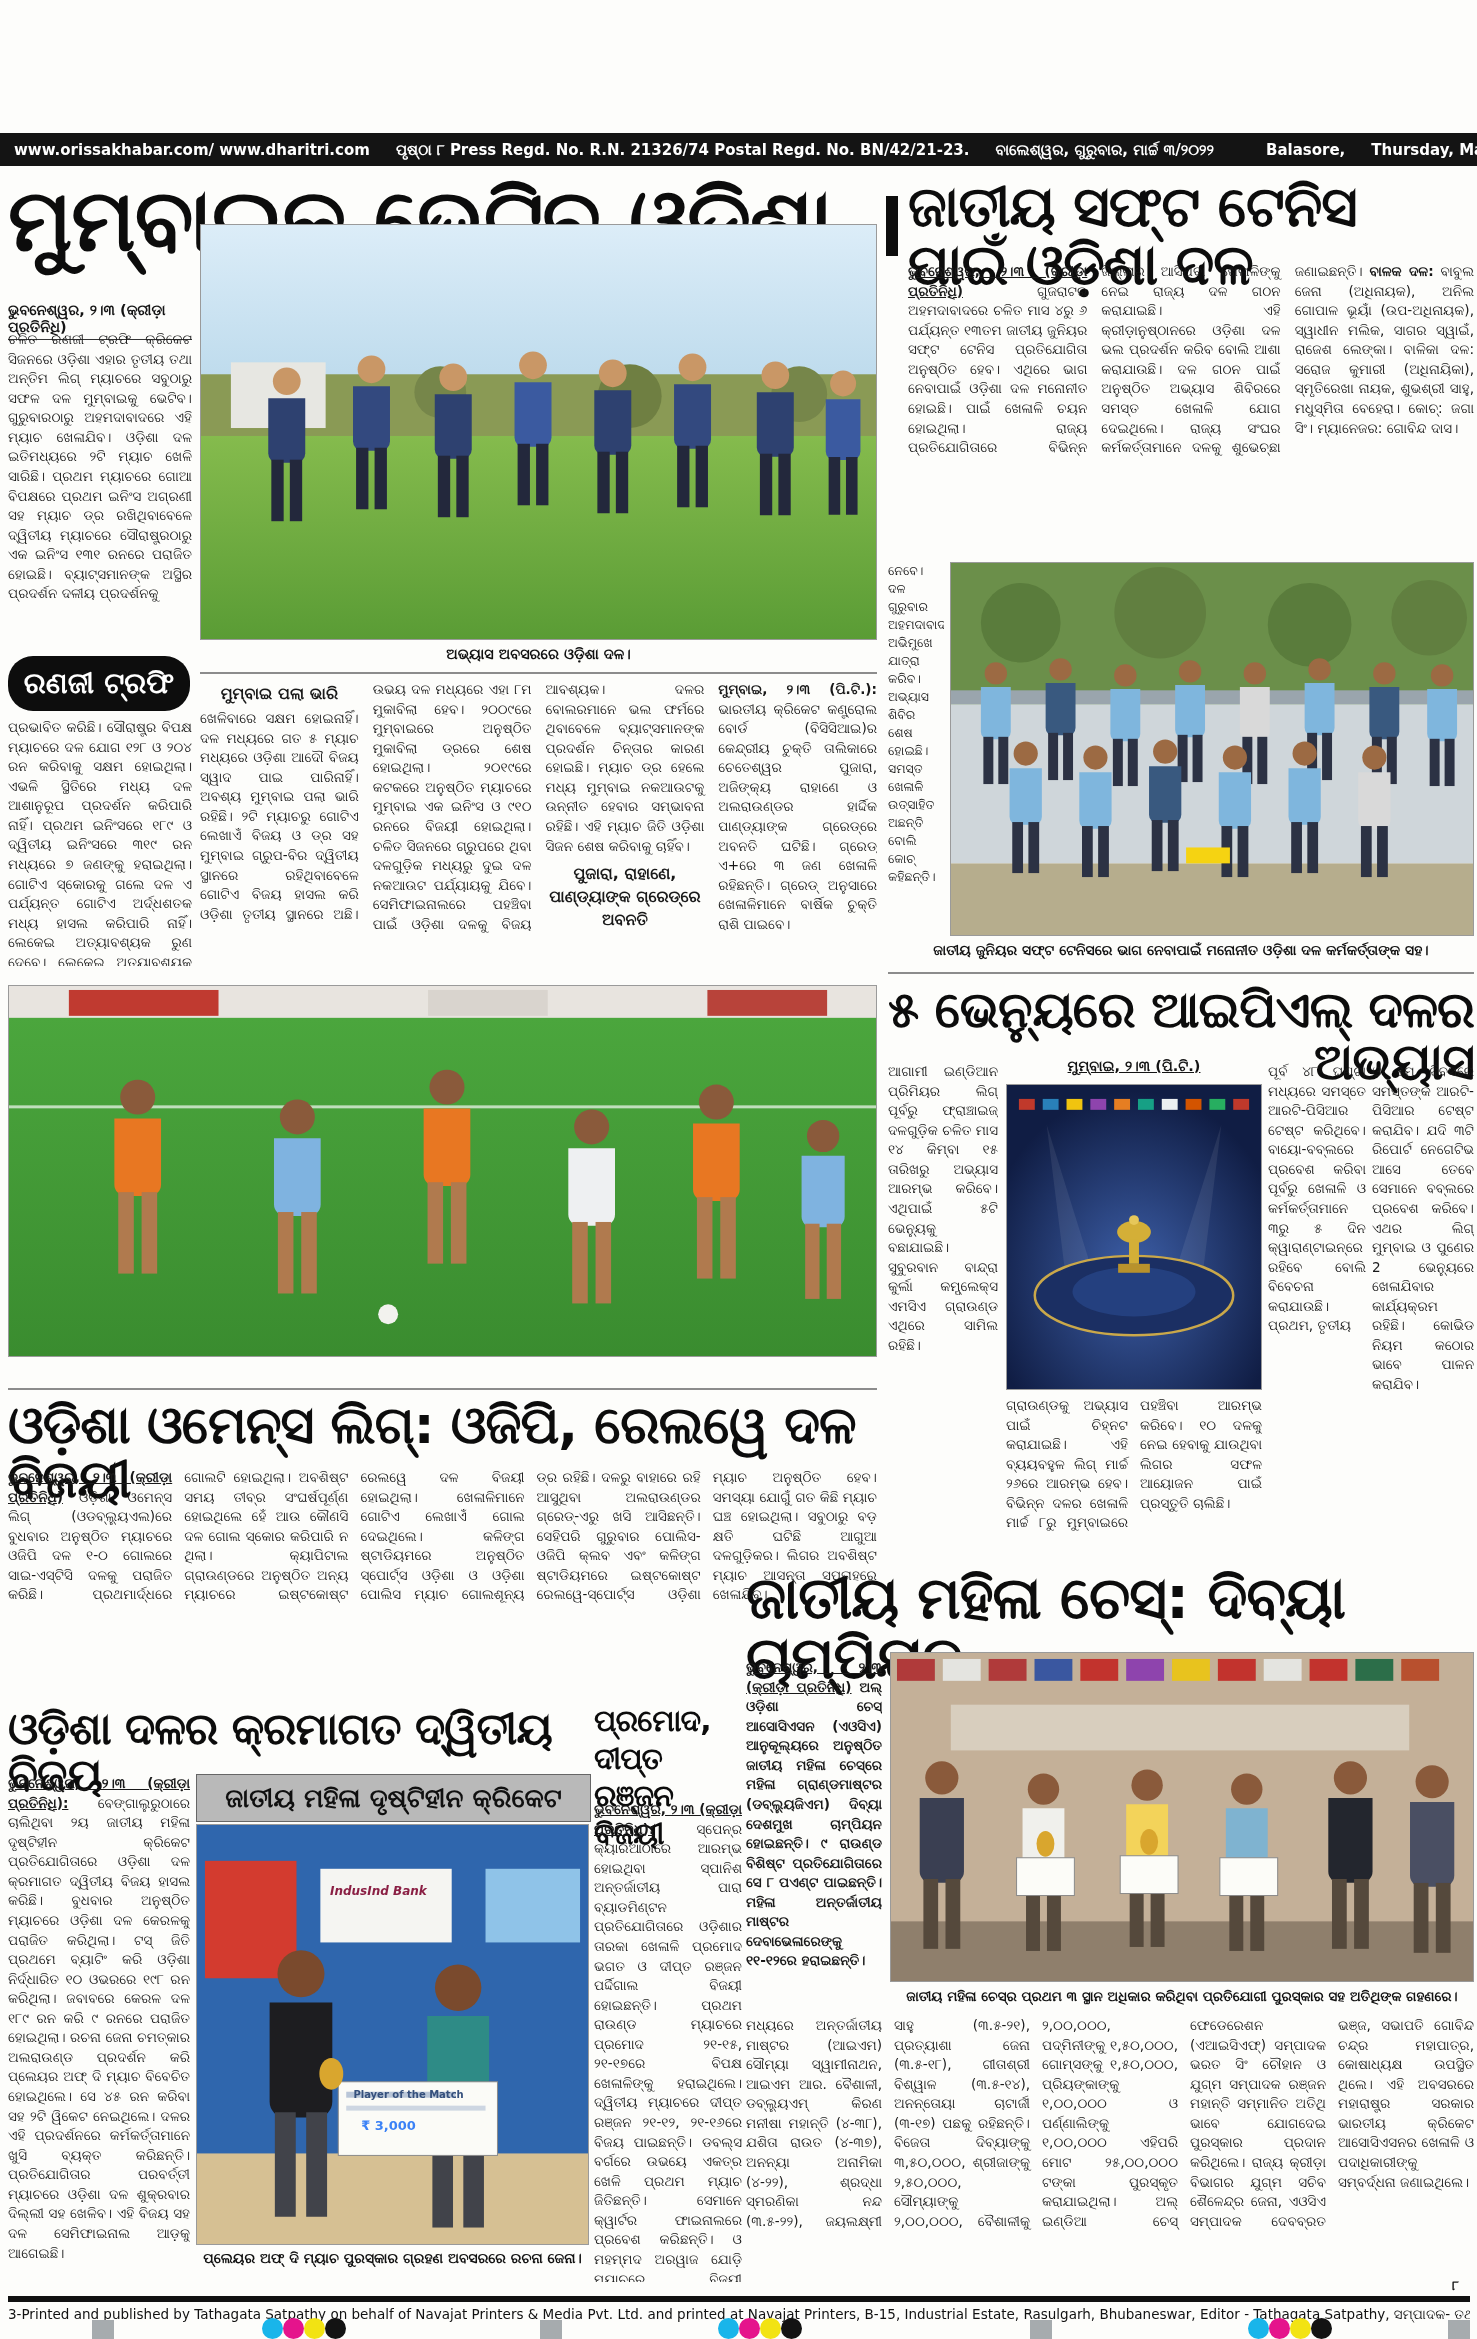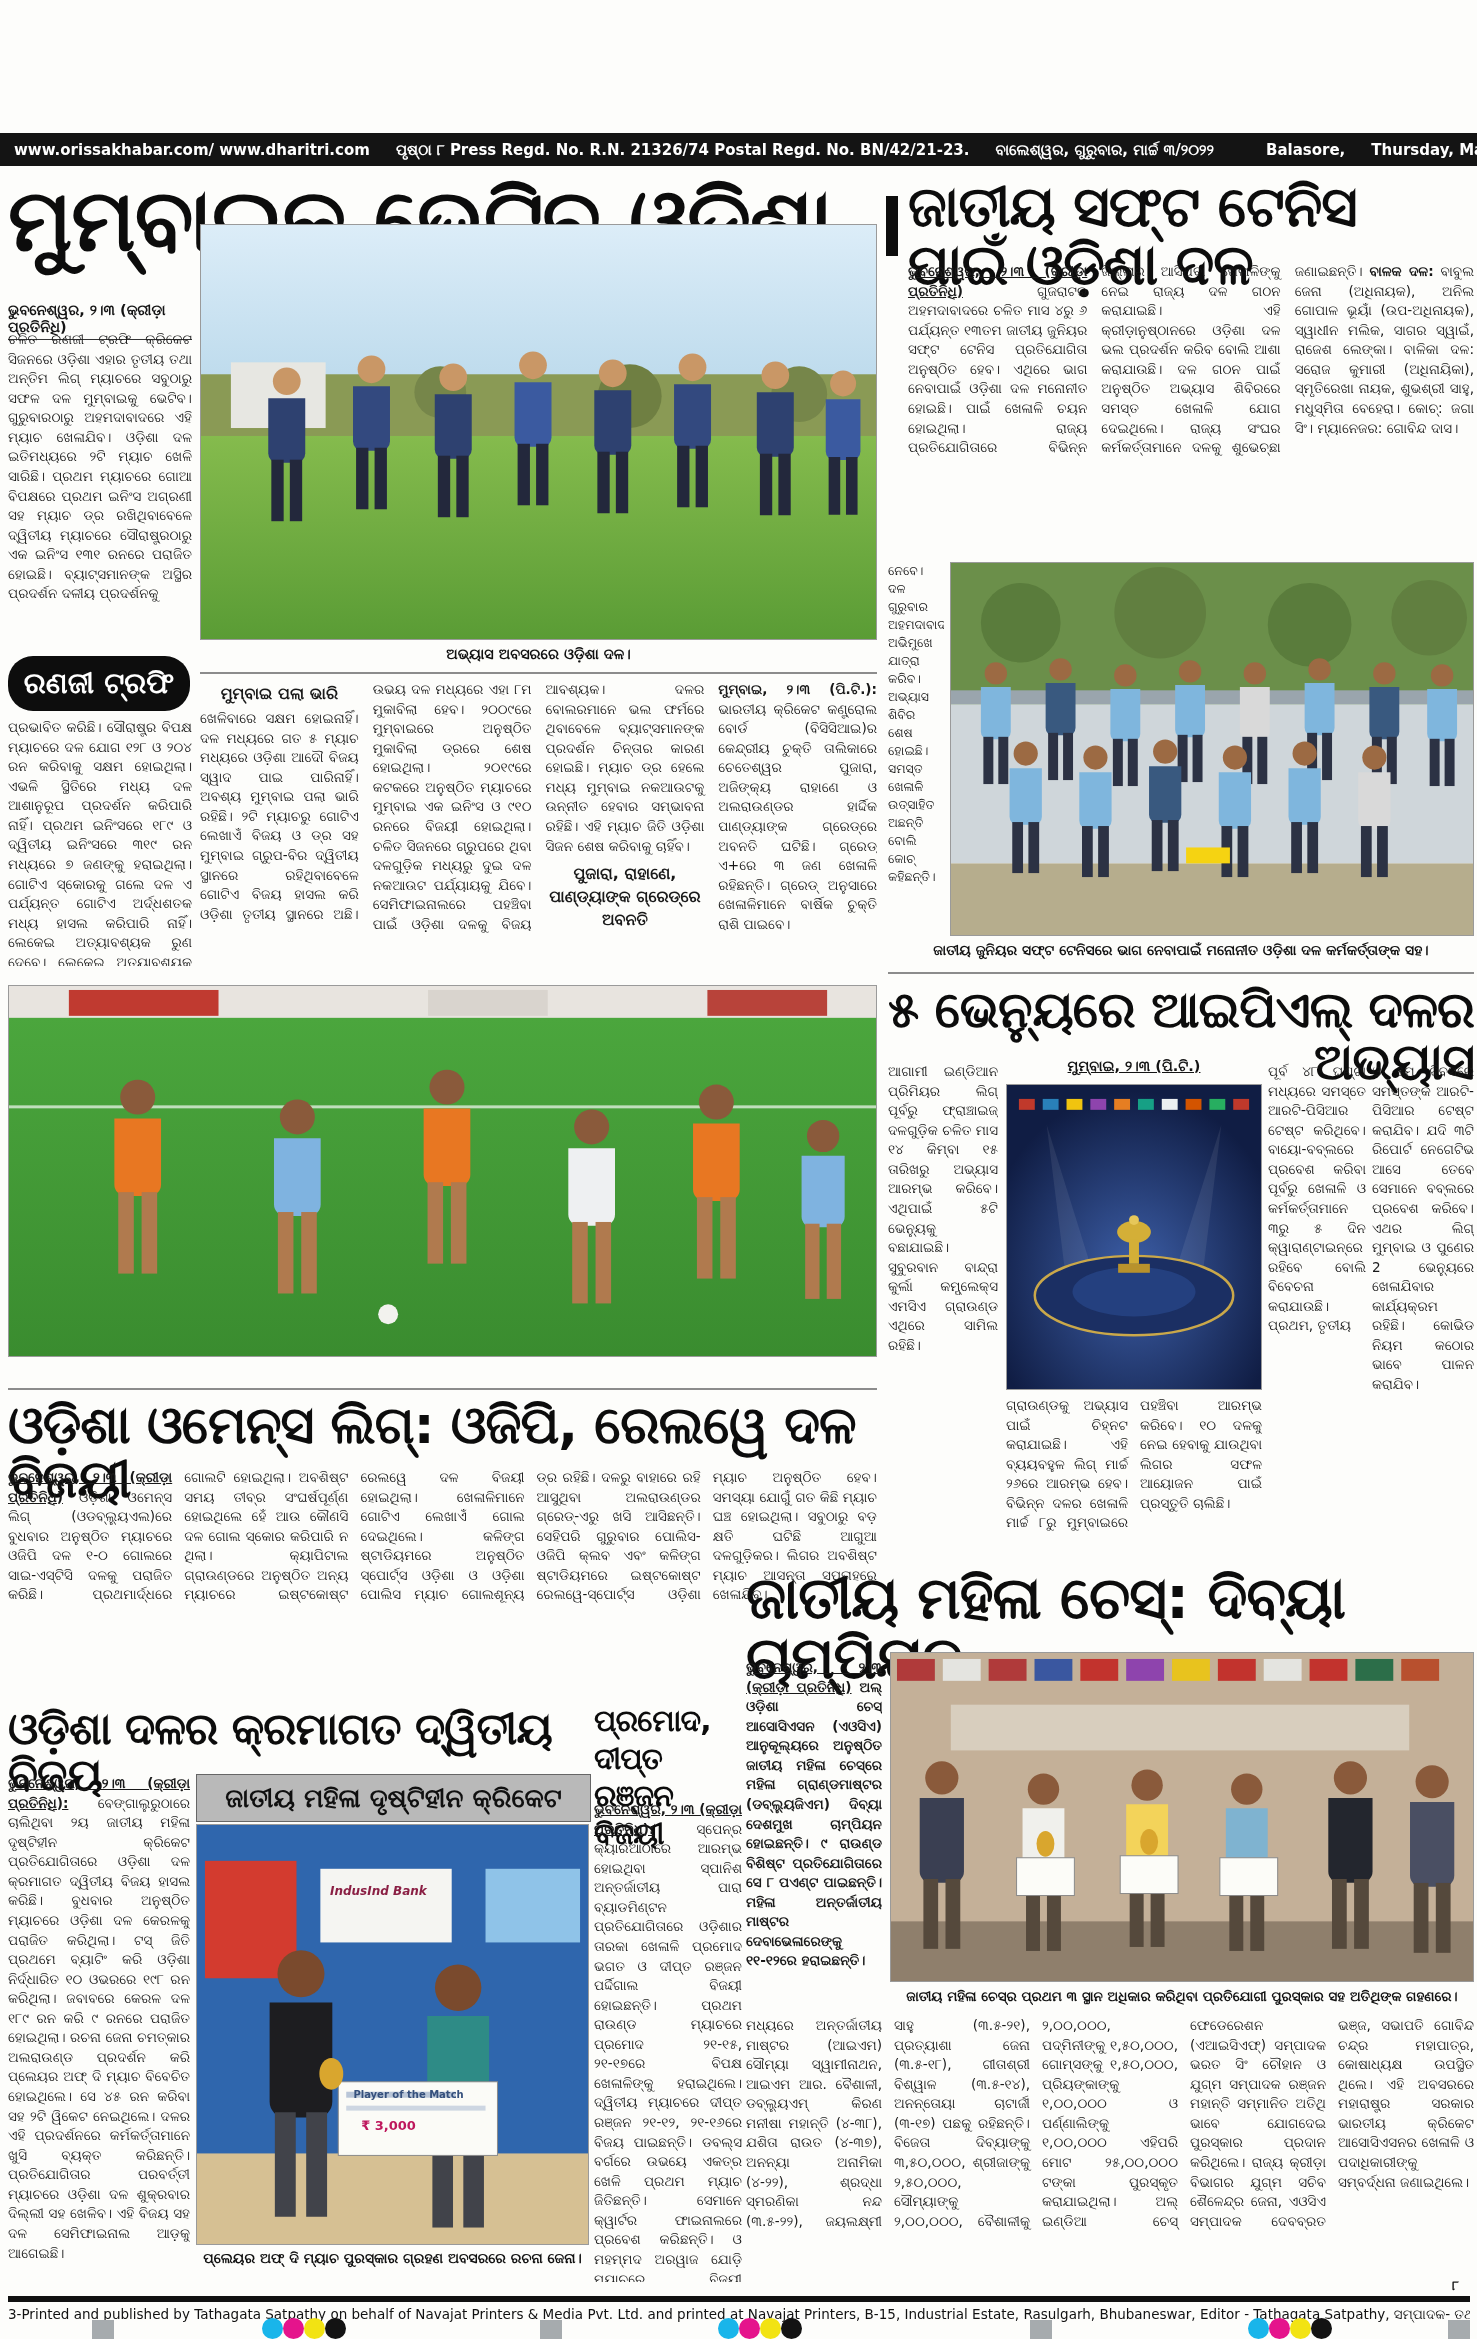--- a/index.html
+++ b/index.html
@@ -185,21 +185,21 @@
       <rect x="0" y="330" width="393" height="91" fill="#d6c093"></rect>
       <use href="#pb" x="52" y="120" width="105" height="290" color="#1d1d20"></use>
       <use href="#pb" x="210" y="135" width="105" height="285" color="#2e8b86"></use>
       <rect x="142" y="258" width="160" height="74" fill="#fbfbf7" stroke="#8a8a8a"></rect>
       <rect x="150" y="268" width="110" height="6" fill="#b9c6d8"></rect>
       <rect x="150" y="282" width="140" height="5" fill="#cdd6e2"></rect>
       <ellipse cx="135" cy="250" rx="12" ry="16" fill="#d9a62e"></ellipse>
     </svg>
     <div class="ovl" style="left:34%;top:14%;font-size:12px;color:#8a1f44;font-style:italic;">IndusInd Bank</div>
     <div class="ovl" style="left:40%;top:63%;font-size:10px;color:#35507c;">Player of the Match</div>
-    <div class="ovl" style="left:42%;top:70%;font-size:13px;color:#be185d;">₹ 3,000</div>
+    <div class="ovl" style="left:42%;top:70%;font-size:13px;color:#3b82f6;">₹ 3,000</div>
   </div>
   <div class="abs cap" style="left:196px;top:2250px;width:393px;font-size:14px;">ପ୍ଲେୟର ଅଫ୍ ଦି ମ୍ୟାଚ ପୁରସ୍କାର ଗ୍ରହଣ ଅବସରରେ ରଚନା ଜେନା।</div>
 
   <div class="abs hl" style="left:594px;top:1702px;width:150px;height:90px;font-size:30px;line-height:1.25;">
     <div>ପ୍ରମୋଦ, ଦୀପ୍ତ</div>
     <div>ରଞ୍ଜନ ବିଜୟୀ</div>
   </div>
   <div class="abs body" style="left:594px;top:1800px;width:148px;height:482px;">
     <b style="text-decoration:underline;">ଭୁବନେଶ୍ୱର, ୨।୩ (କ୍ରୀଡ଼ା ପ୍ରତିନିଧି):</b>
     <span>ସ୍ପେନ୍‌ର କ୍ୟାରିଆଠାରେ ଆରମ୍ଭ ହୋଇଥିବା ସ୍ପାନିଶ ଅନ୍ତର୍ଜାତୀୟ ପାରା ବ୍ୟାଡମିଣ୍ଟନ ପ୍ରତିଯୋଗିତାରେ ଓଡ଼ିଶାର ତାରକା ଖେଳାଳି ପ୍ରମୋଦ ଭଗତ ଓ ଦୀପ୍ତ ରଞ୍ଜନ ପର୍ଦ୍ଦିଗାଲ ବିଜୟୀ ହୋଇଛନ୍ତି। ପ୍ରଥମ ରାଉଣ୍ଡ ମ୍ୟାଚରେ ପ୍ରମୋଦ ୨୧-୧୫, ୨୧-୧୭ରେ ବିପକ୍ଷ ଖେଳାଳିଙ୍କୁ ହରାଇଥିଲେ। ଦ୍ୱିତୀୟ ମ୍ୟାଚରେ ଦୀପ୍ତ ରଞ୍ଜନ ୨୧-୧୨, ୨୧-୧୬ରେ ବିଜୟ ପାଇଛନ୍ତି। ଡବଲ୍ସ ବର୍ଗରେ ଉଭୟେ ଏକତ୍ର ଖେଳି ପ୍ରଥମ ମ୍ୟାଚ ଜିତିଛନ୍ତି। ସେମାନେ କ୍ୱାର୍ଟର ଫାଇନାଲରେ ପ୍ରବେଶ କରିଛନ୍ତି। ଓ ମହମ୍ମଦ ଅରୱାଜ ଯୋଡ଼ି ମ୍ୟାଚରେ ବିଜୟୀ ହୋଇଛନ୍ତି।</span>

